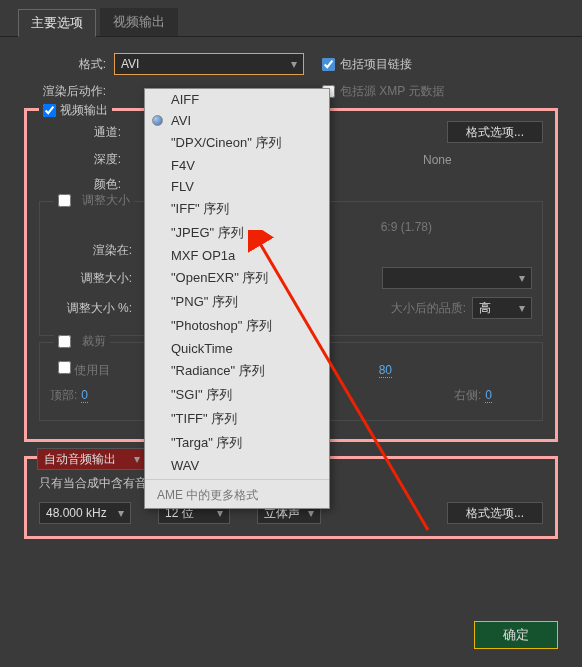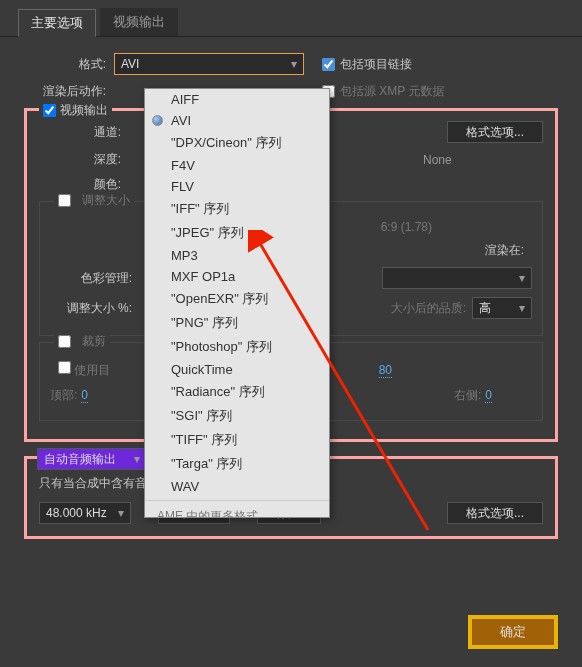--- a/index.html
+++ b/index.html
@@ -15,29 +15,29 @@
   .select-box::after { content: "▾"; position: absolute; right: 6px; color: #999; }
   .select-plain { background: #2a2a2a; border: 1px solid #555; height: 22px; display: inline-flex; align-items: center; padding: 0 6px; color: #ddd; position: relative; cursor: pointer; }
   .select-plain::after { content: "▾"; position: absolute; right: 6px; color: #999; }
   .chk { display: inline-flex; align-items: center; margin-right: 14px; }
   .chk input { width: 13px; height: 13px; margin-right: 5px; accent-color: #4a90d9; }
   .fieldset { border: 3px solid #fca5a5; margin: 8px 0 14px 0; padding: 10px 12px 12px 12px; position: relative; }
   .legend { position: absolute; top: -9px; left: 12px; background: #3a3a3a; padding: 0 4px; display: flex; align-items: center; gap: 4px; }
   .inner-box { border: 1px solid #4a4a4a; padding: 8px 10px; margin: 6px 0; color: #777; }
   .inner-legend { position: relative; top: -18px; left: 4px; background: #3a3a3a; padding: 0 4px; display: inline-flex; gap: 11px; }
   .button { background: #2a2a2a; border: 1px solid #555; color: #ddd; padding: 3px 18px; cursor: pointer; font-size: 12px; height: 22px; display: inline-flex; align-items: center; }
-  .dim { color: #777; justify-content: flex-end; }
+  .dim { color: #777; }
   .link-val { color: #5fa9e6; border-bottom: 1px dotted #5fa9e6; }
   .dropdown-list { position: absolute; left: 144px; top: 88px; width: 186px; background: #e5e5e5; border: 1px solid #888; box-shadow: 2px 2px 8px rgba(0,0,0,.4); z-index: 100; max-height: 430px; overflow-y: auto; }
   .dropdown-list .opt { padding: 3px 12px 3px 26px; color: #333; font-size: 13px; cursor: pointer; position: relative; }
   .dropdown-list .opt.selected::before { content: ""; position: absolute; left: 7px; top: 5px; width: 9px; height: 9px; border-radius: 50%; background: radial-gradient(circle at 30% 30%, #a8c8f0, #4070b0); border: 1px solid #888; }
   .dropdown-list .separator { border-top: 1px solid #ccc; margin: 3px 0; }
   .dropdown-list .footer-opt { padding: 4px 12px; color: #777; font-size: 12px; }
   .footer { position: absolute; bottom: 18px; right: 24px; }
-  .confirm-btn { background: #a16207; border: 4px solid #eab308; color: #ddd; padding: 4px 28px; cursor: pointer; font-size: 13px; }
+  .confirm-btn { background: #14532d; border: 1px solid #eab308; color: #ddd; padding: 4px 28px; cursor: pointer; font-size: 13px; }
   .arrow-svg { position: absolute; left: 248px; top: 230px; width: 200px; height: 320px; z-index: 200; pointer-events: none; }
   .aud-row { display: flex; align-items: flex-start; gap: 27px; margin-top: 10px; }
 </style>
 </head>
 <body>
 
 <div class="tabs">
   <div class="tab active">主要选项</div>
   <div class="tab inactive">视频输出</div>
 </div>
@@ -92,21 +92,21 @@
       <div style="margin-top:-10px">
         <div class="row dim">
           <div style="flex:1"></div>
           <span>6:9 (1.78)</span>
           <div style="width:100px"></div>
         </div>
         <div class="row dim">
           <div class="label">渲染在:</div>
         </div>
         <div class="row dim">
-          <div class="label">色彩管理:</div>
+          <div class="label">调整大小:</div>
           <div style="flex:1"></div>
           <div class="select-plain" style="width:150px"></div>
         </div>
         <div class="row dim">
           <div class="label">调整大小 %:</div>
           <div style="flex:1"></div>
           <span>大小后的品质:</span>
           <div class="select-plain" style="width:60px;margin-left:6px">
             <span>高</span>
           </div>
@@ -135,21 +135,21 @@
           <div style="flex:1"></div>
           <span>右侧:</span>
           <span class="link-val" style="margin-left:4px">0</span>
           <div style="width:40px"></div>
         </div>
       </div>
     </div>
   </div>
 
   <div class="fieldset" style="padding-top:6px">
-    <div class="select-plain" style="width:110px;position:absolute;top:-11px;left:10px;background:#6d28d9">
+    <div class="select-plain" style="width:110px;position:absolute;top:-11px;left:10px;background:#7f1d1d">
       <span>自动音频输出</span>
     </div>
     <div style="height:10px"></div>
     <div style="color:#c8c8c8">只有当合成中含有音频时，才会输出音频。</div>
     <div class="aud-row">
       <div class="select-plain" style="width:92px">
           <span>48.000 kHz</span>
         </div>
       <div class="select-plain" style="width:72px">
           <span>12 位</span>
@@ -164,21 +164,20 @@
 </div>
 
 <div class="dropdown-list" id="dd">
     <div class="opt">AIFF</div>
     <div class="opt selected">AVI</div>
     <div class="opt">"DPX/Cineon" 序列</div>
     <div class="opt">F4V</div>
     <div class="opt">FLV</div>
     <div class="opt">"IFF" 序列</div>
     <div class="opt">"JPEG" 序列</div>
-    <div class="opt">MP3</div>
     <div class="opt">MXF OP1a</div>
     <div class="opt">"OpenEXR" 序列</div>
     <div class="opt">"PNG" 序列</div>
     <div class="opt">"Photoshop" 序列</div>
     <div class="opt">QuickTime</div>
     <div class="opt">"Radiance" 序列</div>
     <div class="opt">"SGI" 序列</div>
     <div class="opt">"TIFF" 序列</div>
     <div class="opt">"Targa" 序列</div>
     <div class="opt">WAV</div>

